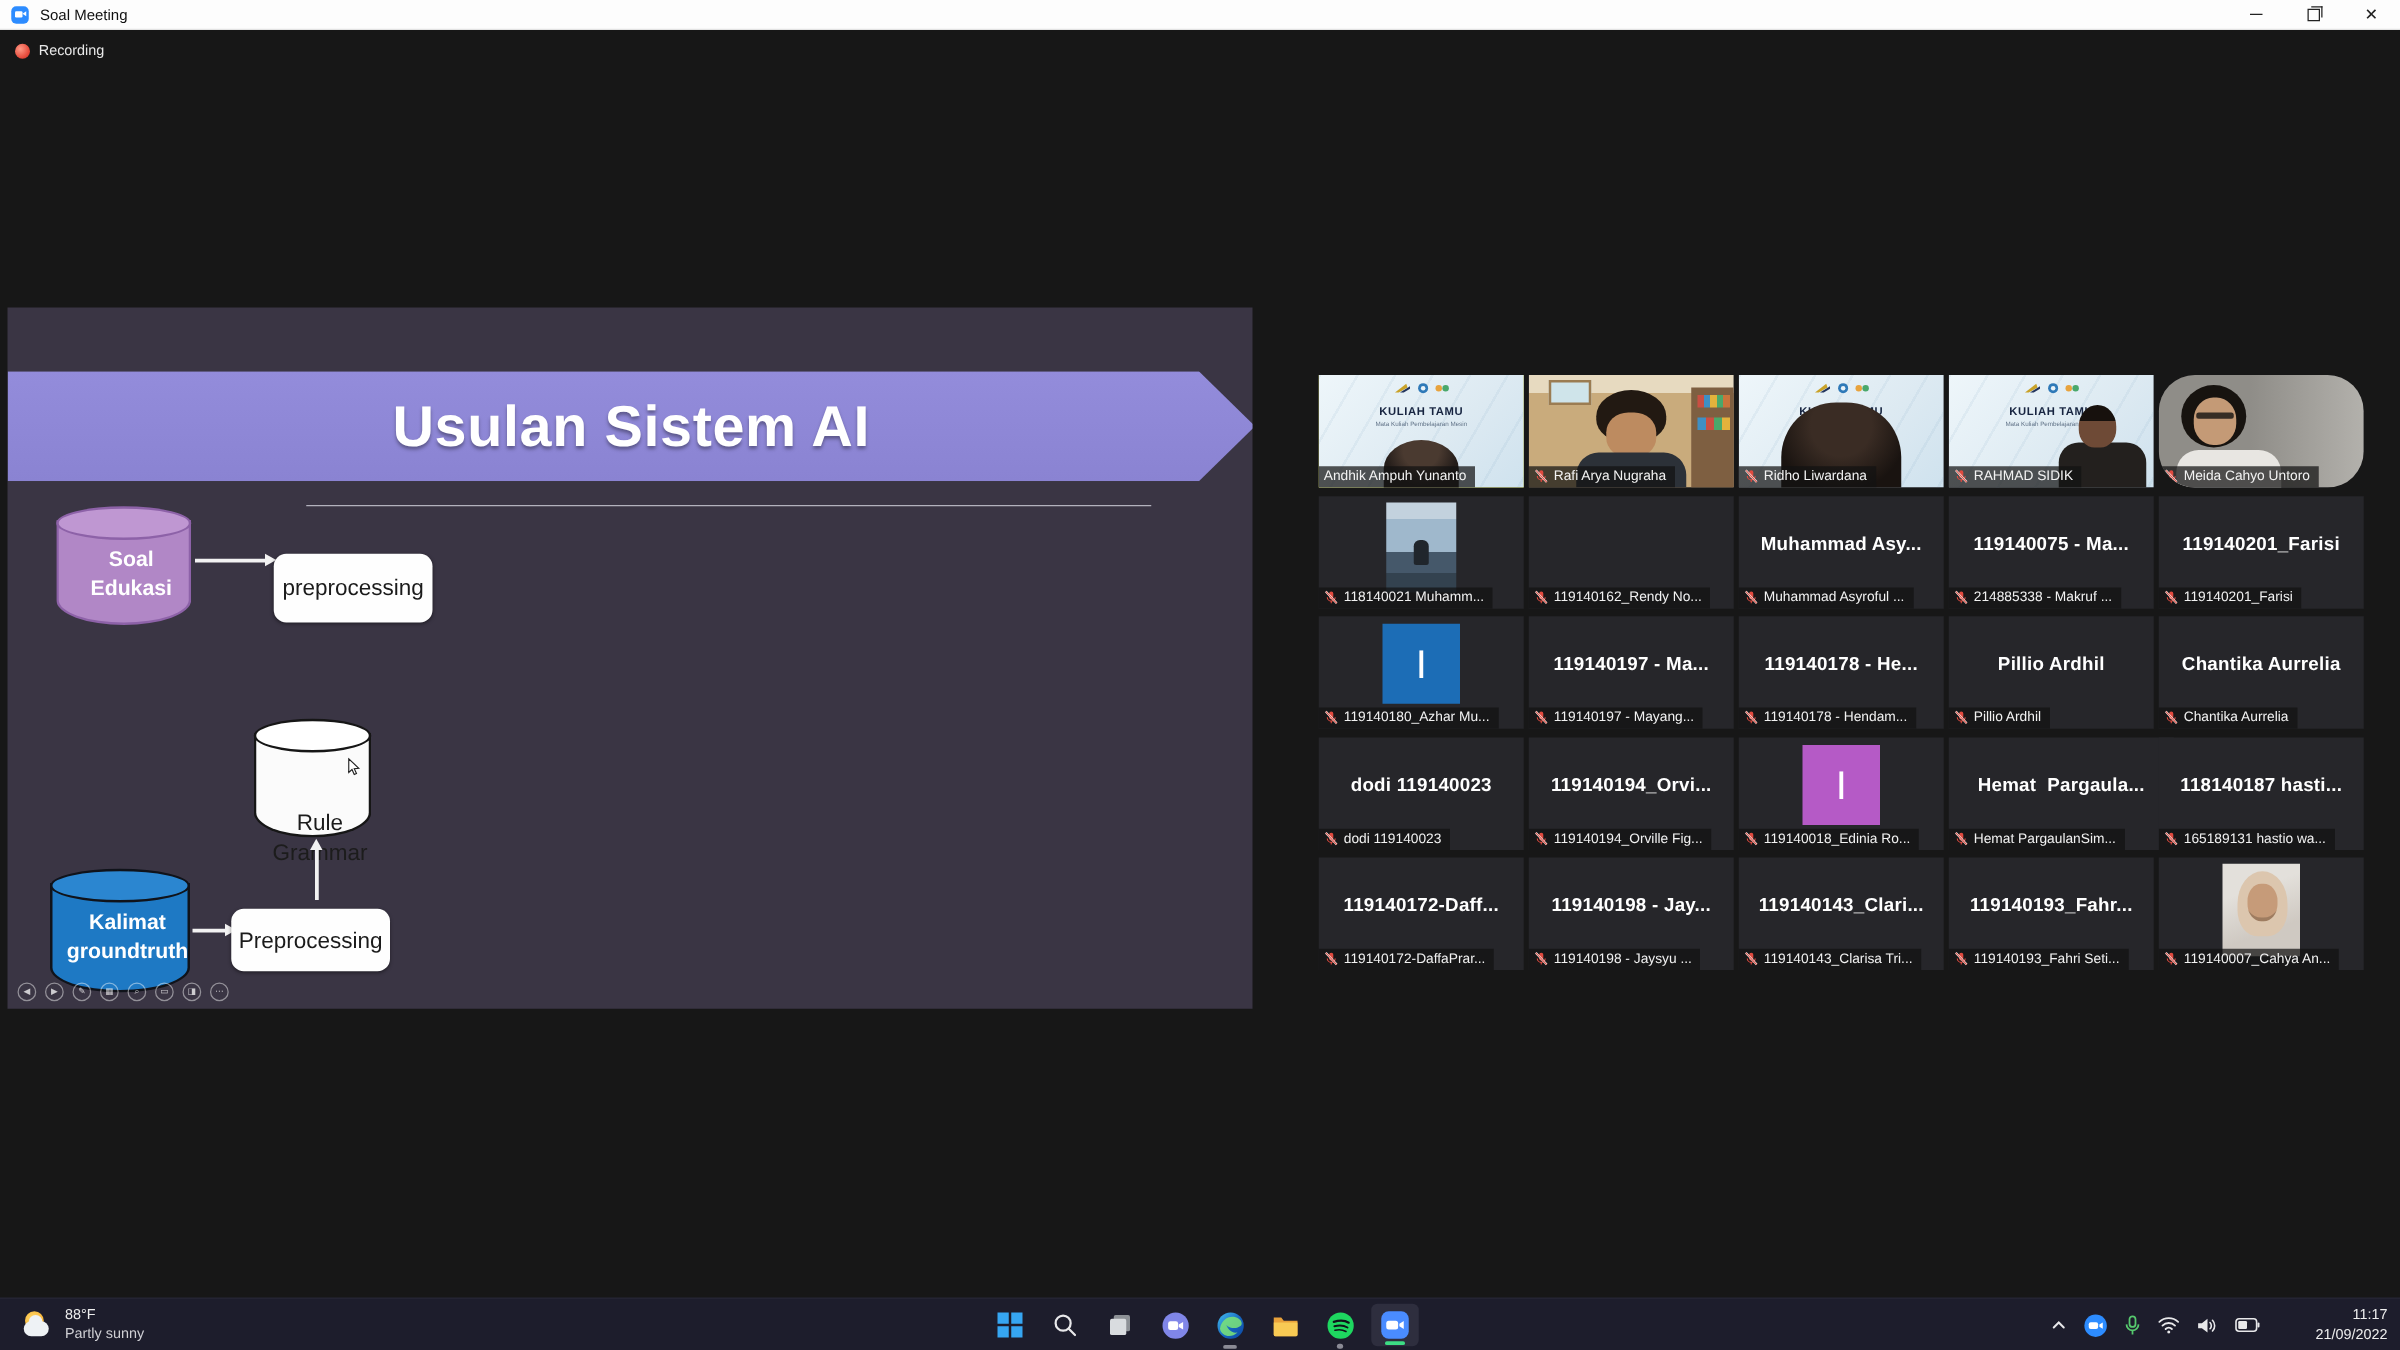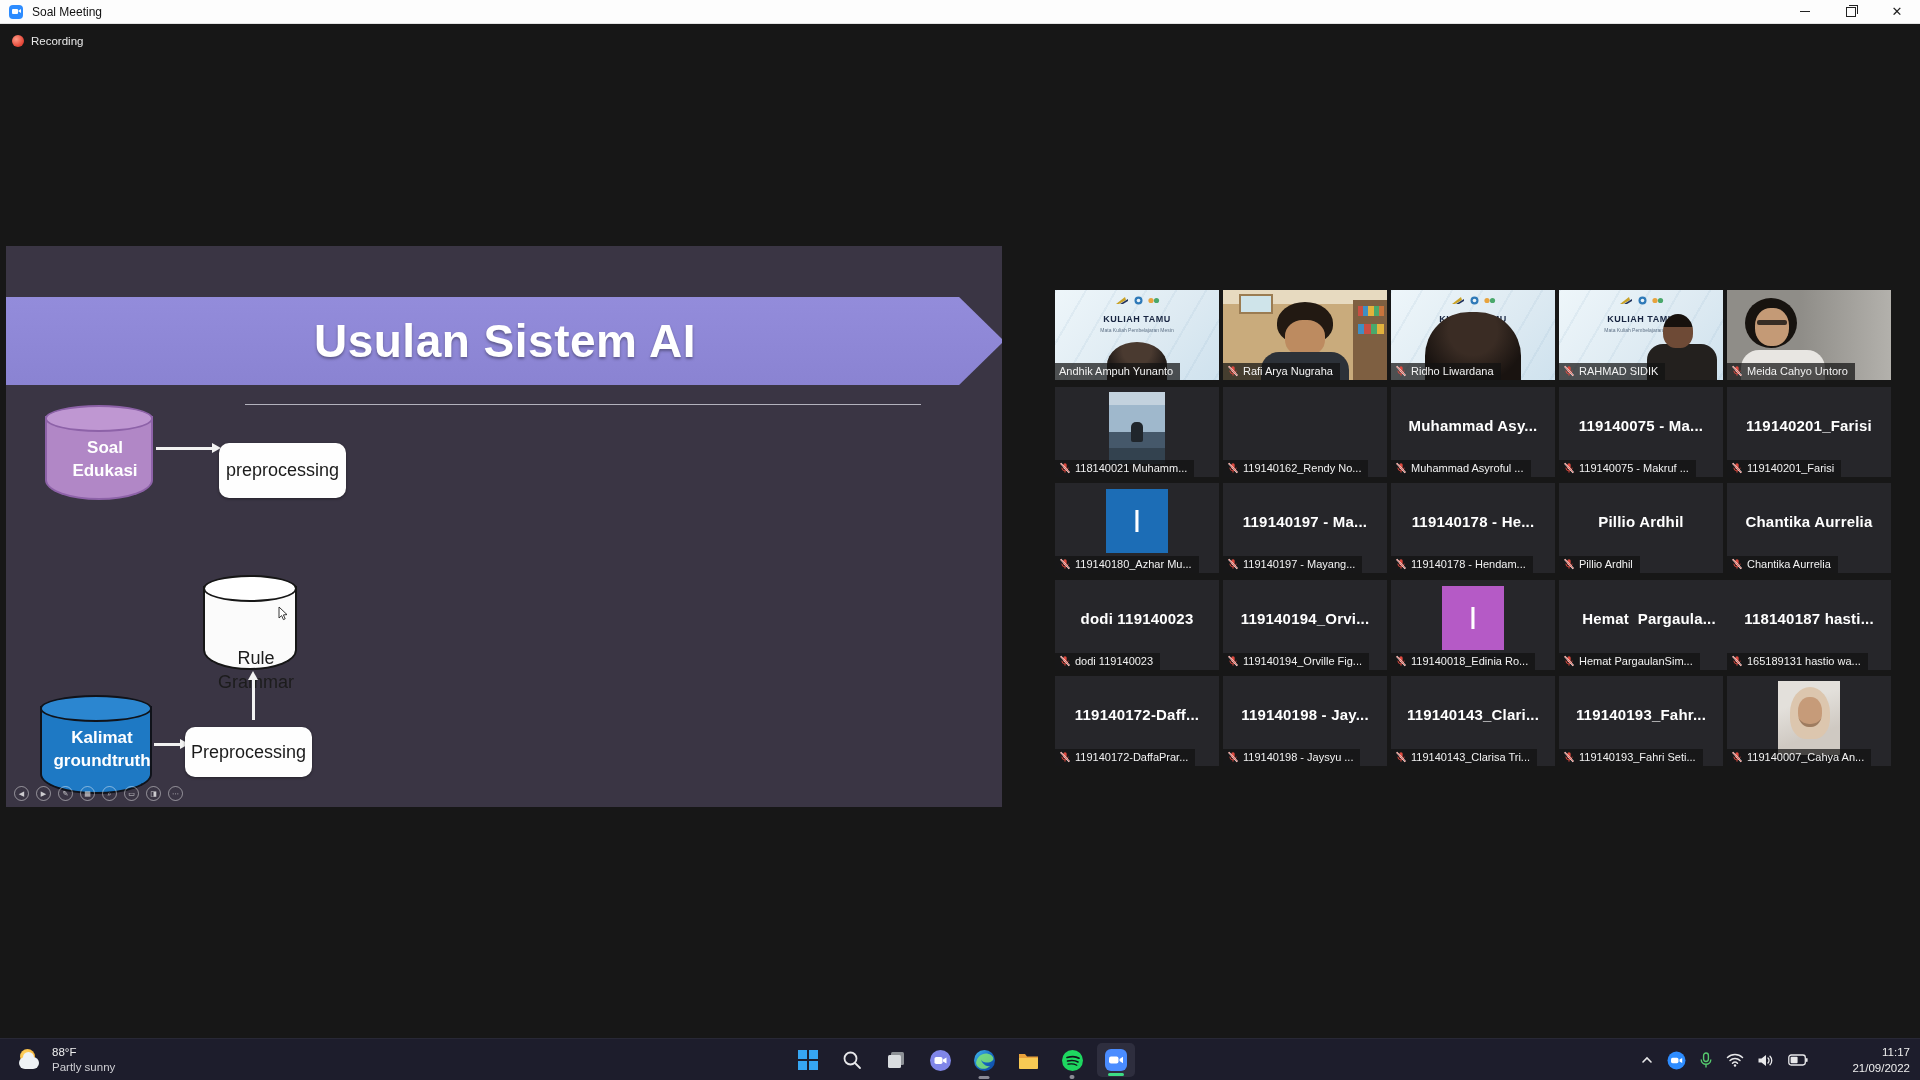--- a/index.html
+++ b/index.html
@@ -53,21 +53,21 @@
   .v-arrow{position:absolute;width:0;border-left:3px solid #f2f2f2;}
   .v-arrow::after{content:"";position:absolute;left:-7px;top:-9px;border-left:5.5px solid transparent;border-right:5.5px solid transparent;border-bottom:9px solid #f2f2f2;}
 
   .slide-bottom-bar{position:absolute;left:0;bottom:0;width:100%;height:44px;background:#7d519c;}
   .slide-controls{position:absolute;left:8px;bottom:6px;display:flex;gap:7px;}
   .sc-btn{width:13px;height:13px;border-radius:50%;border:1px solid rgba(255,255,255,.45);color:rgba(255,255,255,.75);font-size:7px;display:flex;align-items:center;justify-content:center;line-height:1;}
 
   .mouse-cursor{position:absolute;width:11px;height:15px;}
 
   
-  .tile{position:absolute;width:164px;height:90px;background:#26262a;overflow:hidden;}
+  .tile{position:absolute;width:164px;height:90px;background:#26262a;overflow:hidden;margin-top:10px;}
   .tile.active{outline:2px solid #c9cf54;outline-offset:-2px;}
   .center-name{position:absolute;inset:0 0 14px 0;display:flex;align-items:center;justify-content:center;color:#fff;font-weight:bold;font-size:15px;white-space:pre;letter-spacing:.2px;}
   .name-tag{position:absolute;left:0;bottom:0;display:flex;align-items:center;gap:4px;background:rgba(18,18,18,.72);color:#f2f2f2;font-size:11px;padding:2px 7px 3px 4px;white-space:nowrap;max-width:164px;box-sizing:border-box;overflow:hidden;}
   .avatar-sq{position:absolute;left:50%;top:6px;transform:translateX(-50%);width:62px;height:64px;display:flex;align-items:center;justify-content:center;color:#fff;font-size:32px;font-weight:300;}
   .avatar-blue{background:#1c6db6;}
   .avatar-purple{background:#b55ac6;}
   .photo{position:absolute;left:50%;top:5px;transform:translateX(-50%);}
 
   
   .vb{position:absolute;inset:0;background:
@@ -311,21 +311,21 @@
           <svg width="12" height="12" viewBox="0 0 16 16">
             <path d="M8 1.5a2.2 2.2 0 0 1 2.2 2.2v4.1A2.2 2.2 0 1 1 5.8 7.8V3.7A2.2 2.2 0 0 1 8 1.5z" fill="#e04a3f"></path>
             <path d="M3.8 7.6a4.2 4.2 0 0 0 8.4 0" stroke="#e04a3f" stroke-width="1.2" fill="none"></path>
             <line x1="8" y1="11.8" x2="8" y2="14.2" stroke="#e04a3f" stroke-width="1.2"></line>
             <line x1="2.2" y1="1.6" x2="13.8" y2="14.2" stroke="#f4f4f4" stroke-width="2.2"></line>
             <line x1="2.2" y1="1.6" x2="13.8" y2="14.2" stroke="#e04a3f" stroke-width="1.1"></line>
           </svg>
           <span>RAHMAD SIDIK</span>
         </div>
       </div>
-      <div class="tile" style="left: 1727px; top: 290px;">
+      <div class="tile" style="left: 1727px; top: 290px; border-radius: 29px;">
         <div class="graybg"></div>
         <div class="meida-shirt"></div>
         <div class="meida-hair"></div>
         <div class="meida-face"></div>
         <div class="meida-glasses"></div>
         <div class="name-tag">
           <svg width="12" height="12" viewBox="0 0 16 16">
             <path d="M8 1.5a2.2 2.2 0 0 1 2.2 2.2v4.1A2.2 2.2 0 1 1 5.8 7.8V3.7A2.2 2.2 0 0 1 8 1.5z" fill="#e04a3f"></path>
             <path d="M3.8 7.6a4.2 4.2 0 0 0 8.4 0" stroke="#e04a3f" stroke-width="1.2" fill="none"></path>
             <line x1="8" y1="11.8" x2="8" y2="14.2" stroke="#e04a3f" stroke-width="1.2"></line>
@@ -376,21 +376,21 @@
       <div class="tile" style="left: 1559px; top: 387px;">
         <div class="center-name">119140075 - Ma...</div>
         <div class="name-tag">
           <svg width="12" height="12" viewBox="0 0 16 16">
             <path d="M8 1.5a2.2 2.2 0 0 1 2.2 2.2v4.1A2.2 2.2 0 1 1 5.8 7.8V3.7A2.2 2.2 0 0 1 8 1.5z" fill="#e04a3f"></path>
             <path d="M3.8 7.6a4.2 4.2 0 0 0 8.4 0" stroke="#e04a3f" stroke-width="1.2" fill="none"></path>
             <line x1="8" y1="11.8" x2="8" y2="14.2" stroke="#e04a3f" stroke-width="1.2"></line>
             <line x1="2.2" y1="1.6" x2="13.8" y2="14.2" stroke="#f4f4f4" stroke-width="2.2"></line>
             <line x1="2.2" y1="1.6" x2="13.8" y2="14.2" stroke="#e04a3f" stroke-width="1.1"></line>
           </svg>
-          <span>119140075 - Makruf ...</span>
+          <span>214885338 - Makruf ...</span>
         </div>
       </div>
       <div class="tile" style="left: 1727px; top: 387px;">
         <div class="center-name">119140201_Farisi</div>
         <div class="name-tag">
           <svg width="12" height="12" viewBox="0 0 16 16">
             <path d="M8 1.5a2.2 2.2 0 0 1 2.2 2.2v4.1A2.2 2.2 0 1 1 5.8 7.8V3.7A2.2 2.2 0 0 1 8 1.5z" fill="#e04a3f"></path>
             <path d="M3.8 7.6a4.2 4.2 0 0 0 8.4 0" stroke="#e04a3f" stroke-width="1.2" fill="none"></path>
             <line x1="8" y1="11.8" x2="8" y2="14.2" stroke="#e04a3f" stroke-width="1.2"></line>
             <line x1="2.2" y1="1.6" x2="13.8" y2="14.2" stroke="#f4f4f4" stroke-width="2.2"></line>

